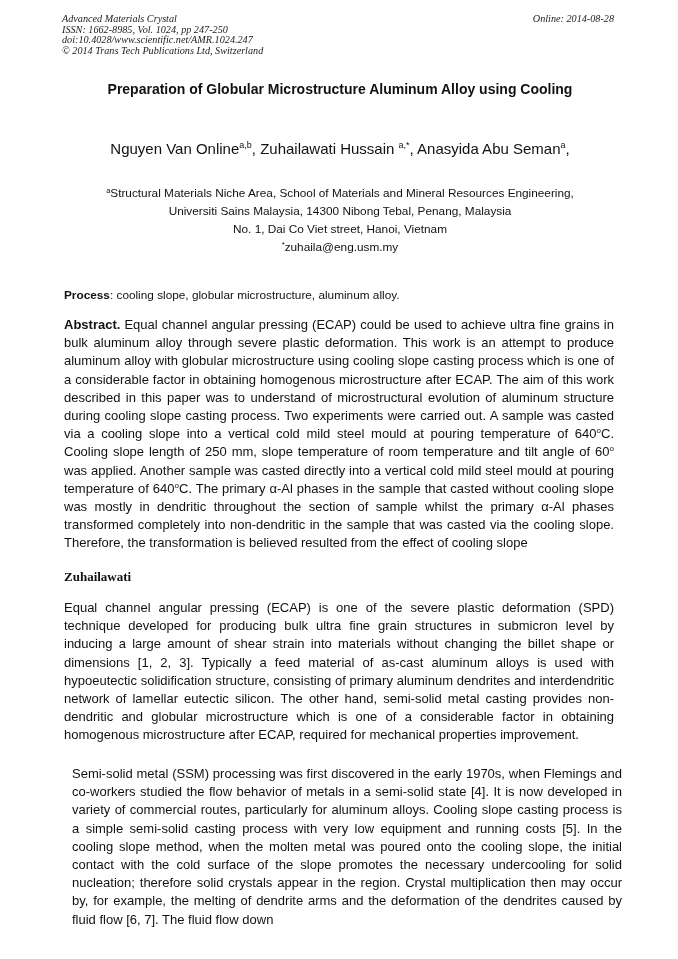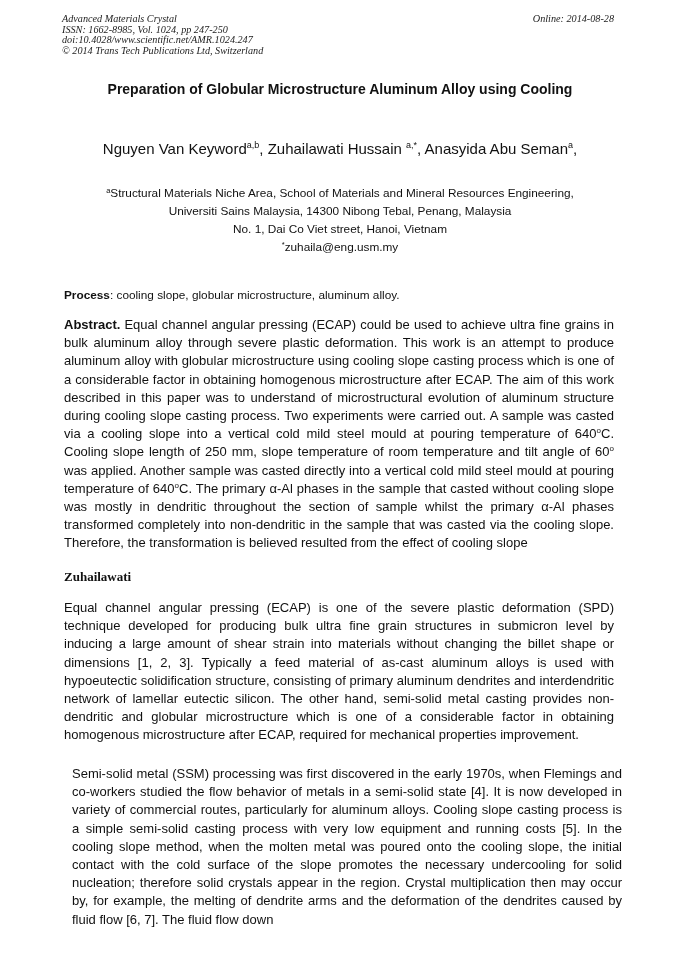--- a/index.html
+++ b/index.html
@@ -64,21 +64,21 @@
     <div>doi:10.4028/www.scientific.net/AMR.1024.247</div>
     <div>© 2014 Trans Tech Publications Ltd, Switzerland</div>
   </div>
   <div class="hdr-right">Online: 2014-08-28</div>
 
   <div class="title">
     <div>Preparation of Globular Microstructure Aluminum Alloy using Cooling</div>
   </div>
 
   <div class="authors">
-    <div><span>Nguyen Van Keyword</span><sup>a,b</sup><span>, </span><span>Zuhailawati Hussain </span><sup>a,*</sup><span>, </span><span>Anasyida Abu Seman</span><sup>a</sup><span>,</span></div>
+    <div><span>Nguyen Van Online</span><sup>a,b</sup><span>, </span><span>Zuhailawati Hussain </span><sup>a,*</sup><span>, </span><span>Anasyida Abu Seman</span><sup>a</sup><span>,</span></div>
   </div>
 
   <div class="affil">
     <span class="l"><sup>a</sup><span>Structural Materials Niche Area, School of Materials and Mineral Resources Engineering,</span></span>
     <span class="l">Universiti Sains Malaysia, 14300 Nibong Tebal, Penang, Malaysia</span>
     <span class="l">No. 1, Dai Co Viet street, Hanoi, Vietnam</span>
     <span class="l"><sup>*</sup><span>zuhaila@eng.usm.my</span></span>
   </div>
 
   <div class="keywords"><b>Process</b><span>: cooling slope, globular microstructure, aluminum alloy.</span></div>

